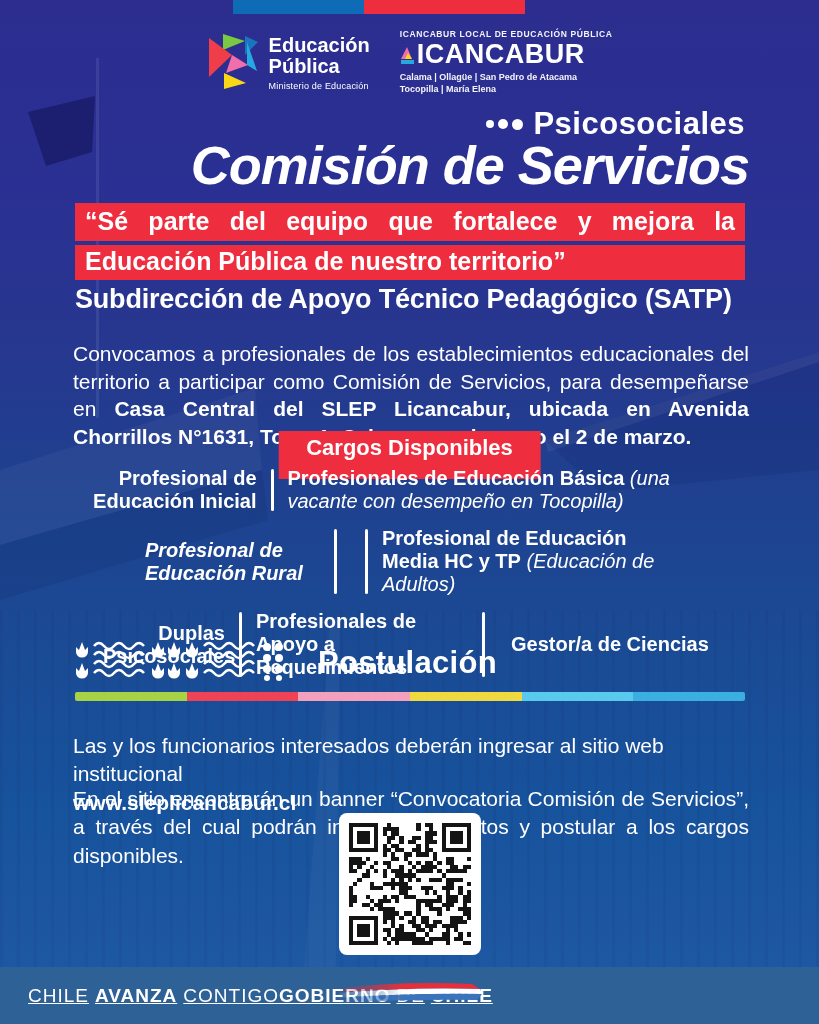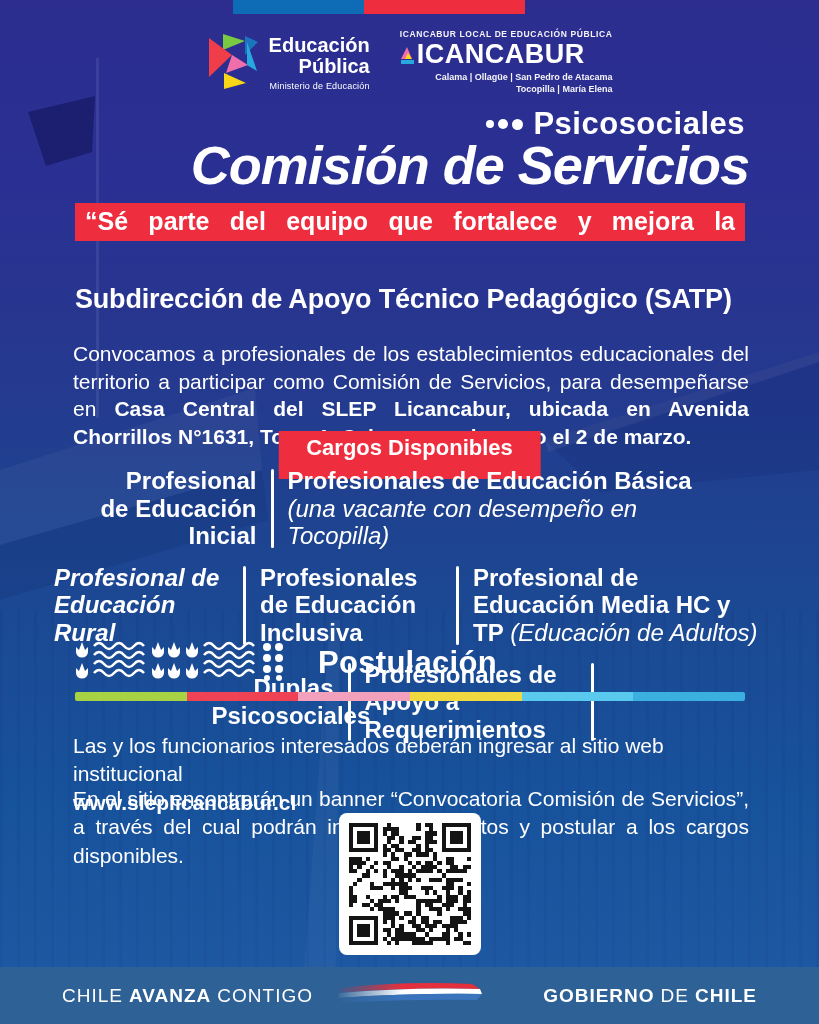--- a/index.html
+++ b/index.html
@@ -10,21 +10,21 @@
   }
   
   .bg-art{position:absolute;inset:0;pointer-events:none;}
   .bg-texture{position:absolute;left:0;right:0;top:610px;height:357px;opacity:.5;
     background:repeating-linear-gradient(90deg,rgba(0,10,50,.10) 0 3px,rgba(255,255,255,0) 3px 17px);}
   
   .stripes{position:absolute;top:0;left:233px;height:14px;display:flex;}
   .stripe-blue{width:131px;height:14px;}
   .stripe-red{width:161px;height:14px;}
   
-  .logos{position:absolute;top:30px;left:0;width:100%;display:flex;justify-content:center;align-items:center;gap:30px;text-align:right;}
+  .logos{position:absolute;top:30px;left:0;width:100%;display:flex;justify-content:center;align-items:center;gap:30px;}
   .logo-mineduc{display:flex;align-items:center;gap:10px;}
   .logo-mineduc .txt{line-height:1;}
   .logo-mineduc .t1{font-size:20px;font-weight:bold;line-height:1.05;}
   .logo-mineduc .t2{font-size:9px;margin-top:5px;letter-spacing:.2px;}
   .logo-slep{line-height:1;}
   .logo-slep .overline{font-size:8.5px;font-weight:bold;letter-spacing:.6px;opacity:.95;}
   .logo-slep .name-row{display:flex;align-items:flex-end;gap:2px;margin-top:2px;}
   .logo-slep .name{font-size:27px;font-weight:bold;letter-spacing:.5px;}
   .logo-slep .terr{font-size:9px;font-weight:bold;margin-top:3px;line-height:1.4;opacity:.95;}
   
@@ -41,21 +41,21 @@
   .quote .l1{text-align:justify;text-align-last:justify;margin-bottom:4px;}
   .quote .l2{padding-top:2px;padding-bottom:4px;}
   .satp{position:absolute;top:284px;left:75px;width:670px;font-size:27px;font-weight:bold;letter-spacing:-.2px;}
   
   .intro{position:absolute;top:319px;left:73px;width:676px;font-size:21px;line-height:1.32;text-align:justify;}
   .intro .b{font-weight:bold;}
   
   .badge{position:absolute;top:431px;left:50%;transform:translateX(-50%);font-size:22px;font-weight:bold;padding:4px 28px 18px;white-space:nowrap;}
   .rows{position:absolute;top:467px;left:0;width:100%;}
   .prow{display:flex;justify-content:center;align-items:center;margin-bottom:14px;}
-  .pcell{font-size:24px;font-weight:bold;line-height:1.15;}
+  .pcell{font-size:20px;font-weight:bold;line-height:1.15;}
   .pcell .it{font-weight:normal;font-style:italic;}
   .sep{width:3px;background:#fff;align-self:stretch;margin:2px 14px;border-radius:2px;}
   .r1c1{width:165px;text-align:right;}
   .r1c2{width:440px;text-align:left;}
   .r2c1{width:175px;text-align:left;font-style:italic;}
   .r2c2{width:182px;text-align:left;}
   .r2c3{width:292px;text-align:left;}
   .r3c1{width:122px;text-align:right;}
   .r3c2{width:212px;text-align:left;}
   .r3c3{width:205px;text-align:left;padding-left:12px;}
@@ -64,21 +64,21 @@
   .post .heading{font-size:31px;font-weight:bold;letter-spacing:.3px;}
   .divider{position:absolute;top:692px;left:75px;width:670px;height:9px;display:flex;border-radius:2px;overflow:hidden;}
   .divider i{flex:1;display:block;}
   
   .app1{position:absolute;top:711px;left:73px;width:676px;font-size:21px;line-height:1.35;}
   .app1 .b{font-weight:bold;}
   .app2{position:absolute;top:764px;left:73px;width:676px;font-size:21px;line-height:1.35;text-align:justify;}
   
   .qr-box{position:absolute;top:813px;left:339px;width:142px;height:142px;background:#fff;border-radius:8px;display:flex;align-items:center;justify-content:center;}
   
-  .footer{position:absolute;left:0;bottom:0;width:100%;height:57px;display:flex;align-items:center;justify-content:space-between;padding:0 62px;box-sizing:border-box;}
+  .footer{position:absolute;left:0;bottom:0;width:100%;height:57px;display:flex;align-items:center;justify-content:flex-start;padding:0 28px;box-sizing:border-box;text-decoration:underline;}
   .footer .ftext{font-size:19px;letter-spacing:1px;display:flex;gap:6px;white-space:nowrap;}
   .footer .b{font-weight:bold;}
   .flag-swoosh{position:absolute;left:50%;top:50%;transform:translate(-50%,-50%);}
 </style>
 </head>
 <body>
 
 <div class="page">
 
   <div class="bg-art">
@@ -141,46 +141,47 @@
         <i></i>
         <i></i>
         <i></i>
       </span>
     <span class="ktext">Psicosociales</span>
   </div>
   <div class="title">Comisión de Servicios</div>
 
   <div class="quote">
     <div class="line l1" style="background: rgb(238, 45, 62);">“Sé parte del equipo que fortalece y mejora la</div>
+    <div class="line l2" style="background: rgb(238, 45, 62);">Educación Pública de nuestro territorio”</div>
   </div>
 
   <div class="satp">Subdirección de Apoyo Técnico Pedagógico (SATP)</div>
 
   <p class="intro"><span>Convocamos a profesionales de los establecimientos educacionales del territorio a participar como Comisión de Servicios, para desempeñarse en </span><span class="b">Casa Central del SLEP Licancabur, ubicada en Avenida Chorrillos N°1631, Torre 1, Calama, con ingreso el 2 de marzo.</span></p>
 
   <div class="badge" style="background: rgb(238, 45, 62);">Cargos Disponibles</div>
 
   <div class="rows">
     <div class="prow">
       <div class="pcell r1c1"><span>Profesional de Educación Inicial</span></div>
       <span class="sep"></span>
       <div class="pcell r1c2"><span>Profesionales de Educación Básica</span><span class="it"> (una vacante con desempeño en Tocopilla)</span></div>
     </div>
     <div class="prow">
       <div class="pcell r2c1"><span>Profesional de Educación Rural</span></div>
       <span class="sep"></span>
-      <div class="pcell r2c2"><span>Profesionales de Educación Inclusiva</span></div>
       <span class="sep"></span>
       <div class="pcell r2c3"><span>Profesional de Educación Media HC y TP</span><span class="it"> (Educación de Adultos)</span></div>
     </div>
     <div class="prow">
       <div class="pcell r3c1"><span>Duplas Psicosociales</span></div>
       <span class="sep"></span>
       <div class="pcell r3c2"><span>Profesionales de Apoyo a Requerimientos</span></div>
       <span class="sep"></span>
+      <div class="pcell r3c3"><span>Gestor/a de Ciencias</span></div>
     </div>
   </div>
 
   <div class="post">
     <span>
       <svg width="228" height="40" viewBox="0 0 228 40" fill="#fff">
         <g id="tul">
           <path d="M0 6 L3 9 L6 1 L9 9 L12 6 L12 11 A6 5.5 0 0 1 0 11 Z"></path>
           <path transform="translate(0,21)" d="M0 6 L3 9 L6 1 L9 9 L12 6 L12 11 A6 5.5 0 0 1 0 11 Z"></path>
         </g>

